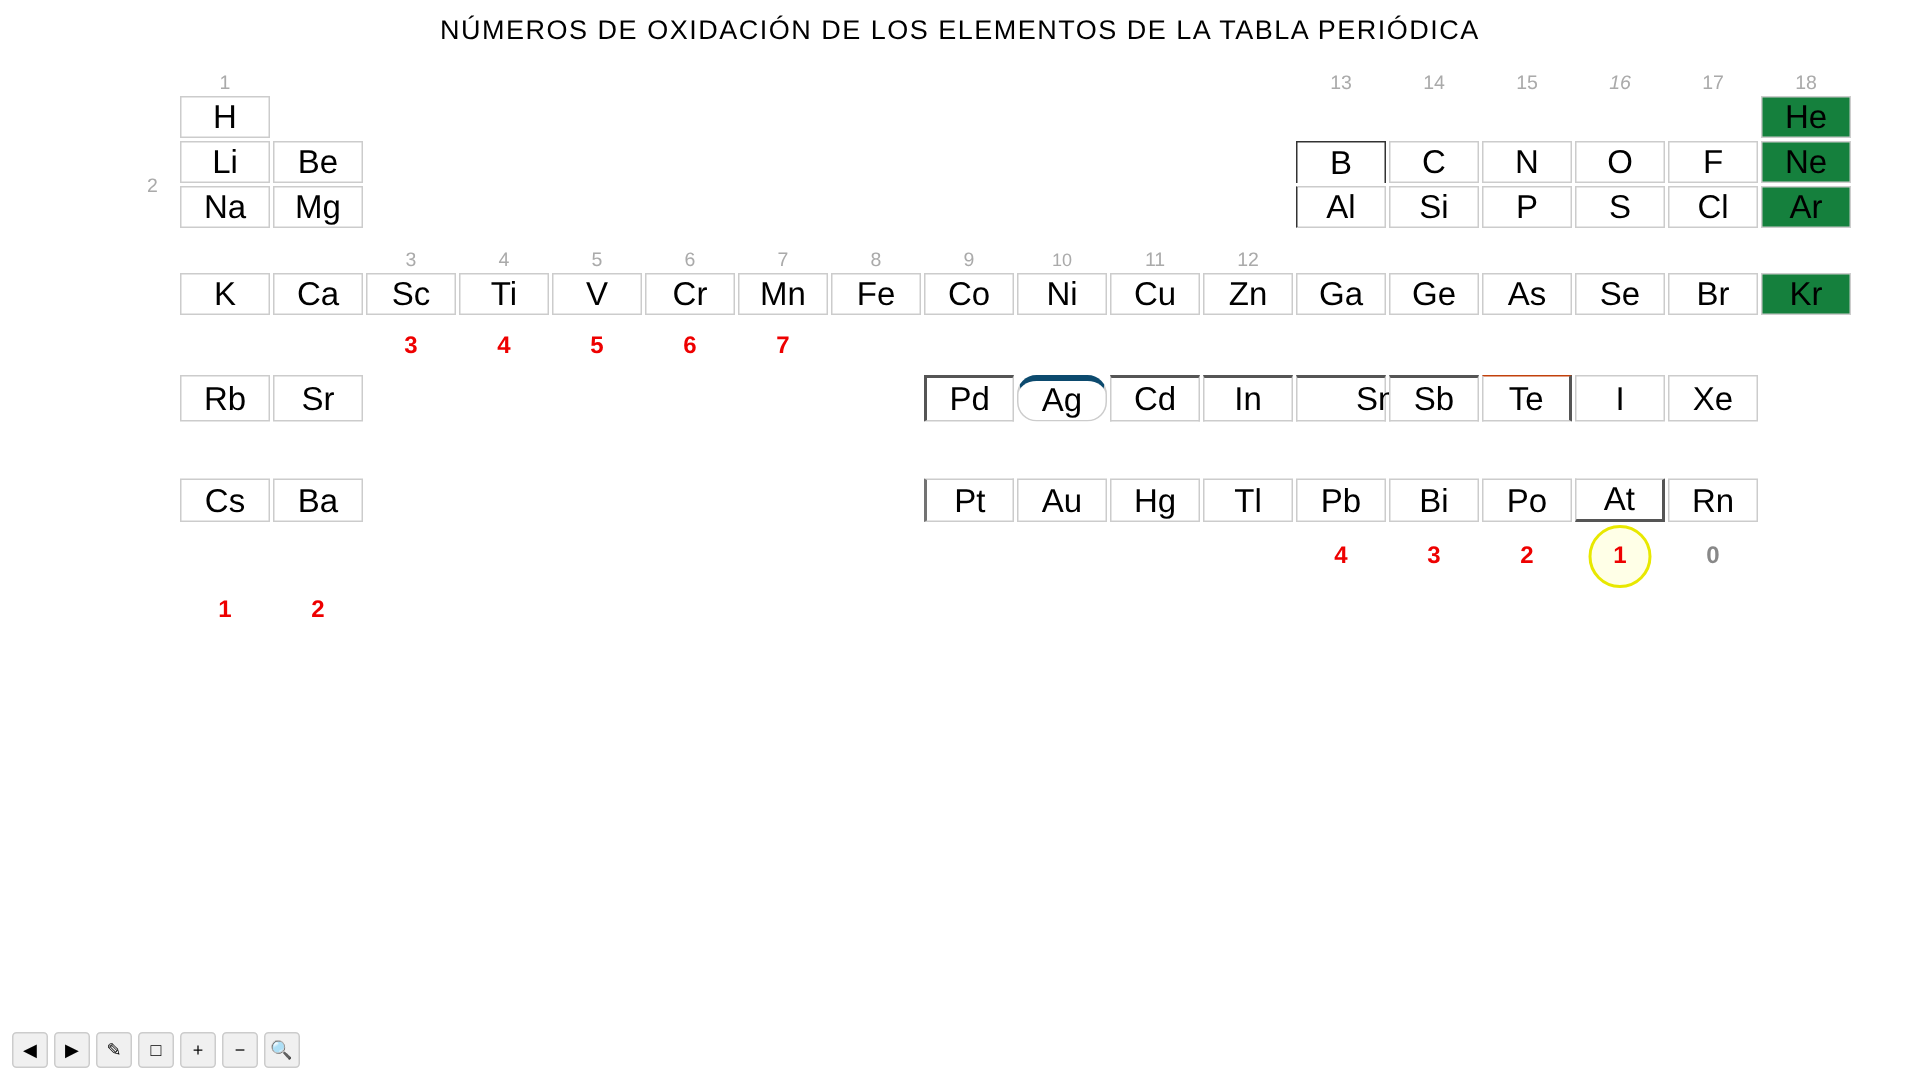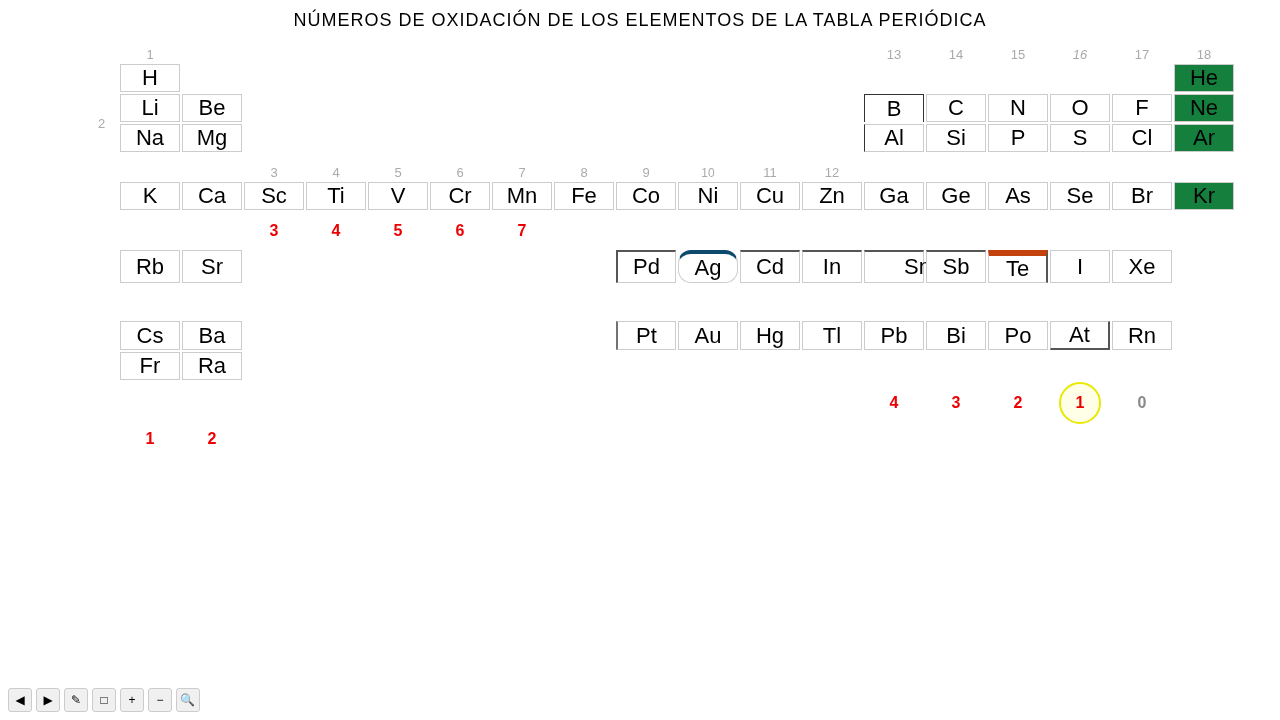--- a/index.html
+++ b/index.html
@@ -231,21 +231,21 @@
       <div class="cell empty"></div>
       <div class="cell empty"></div>
       <div class="cell empty"></div>
       <div class="cell empty"></div>
       <div class="cell" style="border-top:2px solid #555; border-left:2px solid #555;">Pd</div>
       <div class="cell" style="border-top:4px solid #0c4a6e;border-radius:13px;">Ag</div>
       <div class="cell" style="border-top:2px solid #555;">Cd</div>
       <div class="cell" style="border-top:2px solid #555;">In</div>
       <div class="cell" style="border-top:2px solid #555;padding-left:47px;">Sn</div>
       <div class="cell" style="border-top:2px solid #555;">Sb</div>
-      <div class="cell" style="border-top:6px solid #c2410c; border-right:2px solid #555;">Te</div>
+      <div class="cell" style="border-top:1px solid #c2410c; border-right:2px solid #555;">Te</div>
       <div class="cell">I</div>
       <div class="cell">Xe</div>
       <div class="cell empty"></div>
     </div>
   </div>
 
   <div style="position:relative;">
     <div style="display:grid; grid-template-columns: repeat(18,60px); gap:2px; margin-bottom:2px;margin-top:38px;">
       <div class="cell">Cs</div>
       <div class="cell">Ba</div>
@@ -261,42 +261,20 @@
       <div class="cell">Tl</div>
       <div class="cell">Pb</div>
       <div class="cell">Bi</div>
       <div class="cell">Po</div>
       <div class="cell" style="border-right:2px solid #555; border-bottom:2px solid #555;">At</div>
       <div class="cell">Rn</div>
       <div class="cell empty"></div>
     </div>
   </div>
 
-  <div style="position:relative;">
-    <div style="display:grid; grid-template-columns: repeat(18,60px); gap:2px; margin-bottom:2px;">
-      <div class="cell">Fr</div>
-      <div class="cell">Ra</div>
-      <div class="cell empty"></div>
-      <div class="cell empty"></div>
-      <div class="cell empty"></div>
-      <div class="cell empty"></div>
-      <div class="cell empty"></div>
-      <div class="cell empty"></div>
-      <div class="cell empty"></div>
-      <div class="cell empty"></div>
-      <div class="cell empty"></div>
-      <div class="cell empty"></div>
-      <div class="cell empty"></div>
-      <div class="cell empty"></div>
-      <div class="cell empty"></div>
-      <div class="cell empty"></div>
-      <div class="cell empty"></div>
-      <div class="cell empty"></div>
-    </div>
-  </div>
 
   <div style="position:relative; height:42px; display:grid; grid-template-columns: repeat(18,60px); gap:2px; align-items:center;">
     <div style="grid-column:13; color:#e00; font-size:16px; font-weight:bold; text-align:center;">4</div>
     <div style="grid-column:14; color:#e00; font-size:16px; font-weight:bold; text-align:center;">3</div>
     <div style="grid-column:15; color:#e00; font-size:16px; font-weight:bold; text-align:center;">2</div>
     <div style="grid-column:16; display:flex; align-items:center; justify-content:center;">
       <div style="width:42px; height:42px; border-radius:50%; border:2.5px solid #e8e800; background:rgba(255,255,160,0.25); display:flex; align-items:center; justify-content:center; color:#e00; font-size:16px; font-weight:bold;">1</div>
     </div>
     <div style="grid-column:17; color:#888; font-size:16px; font-weight:bold; text-align:center;">0</div>
   </div>

